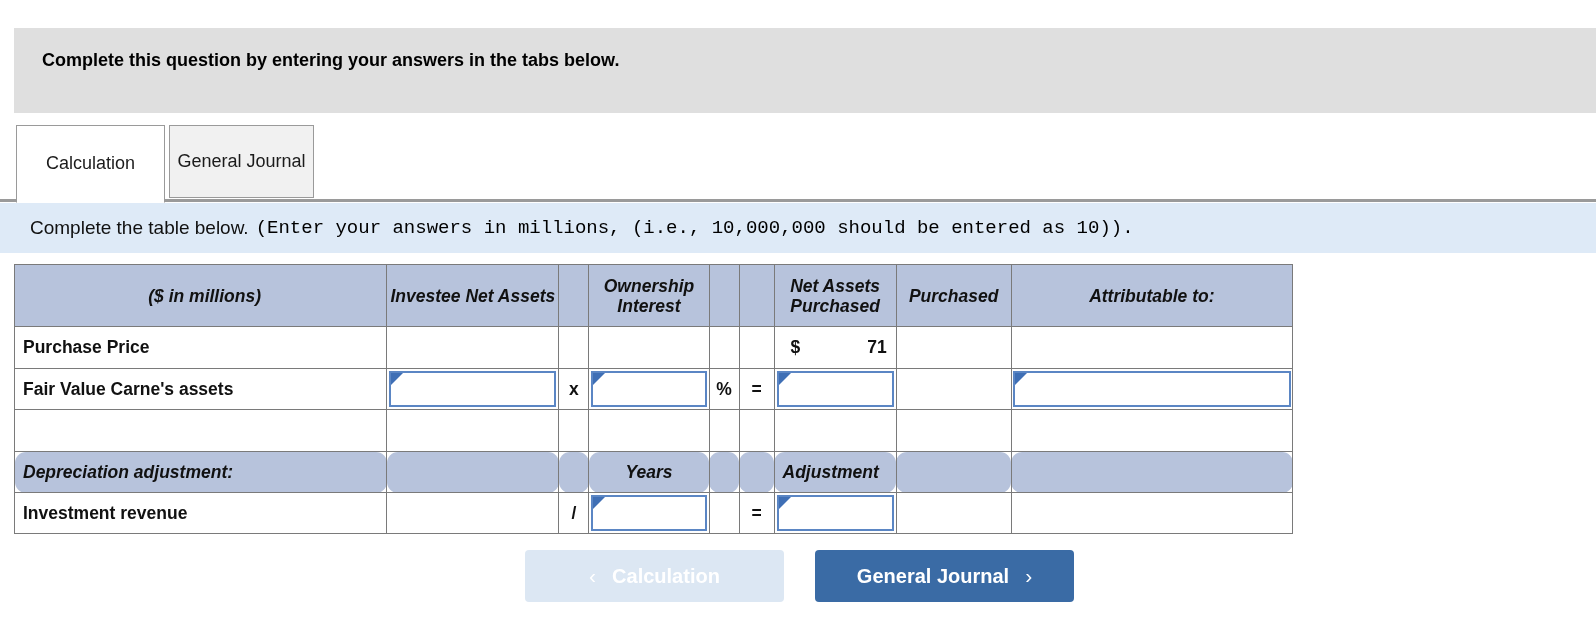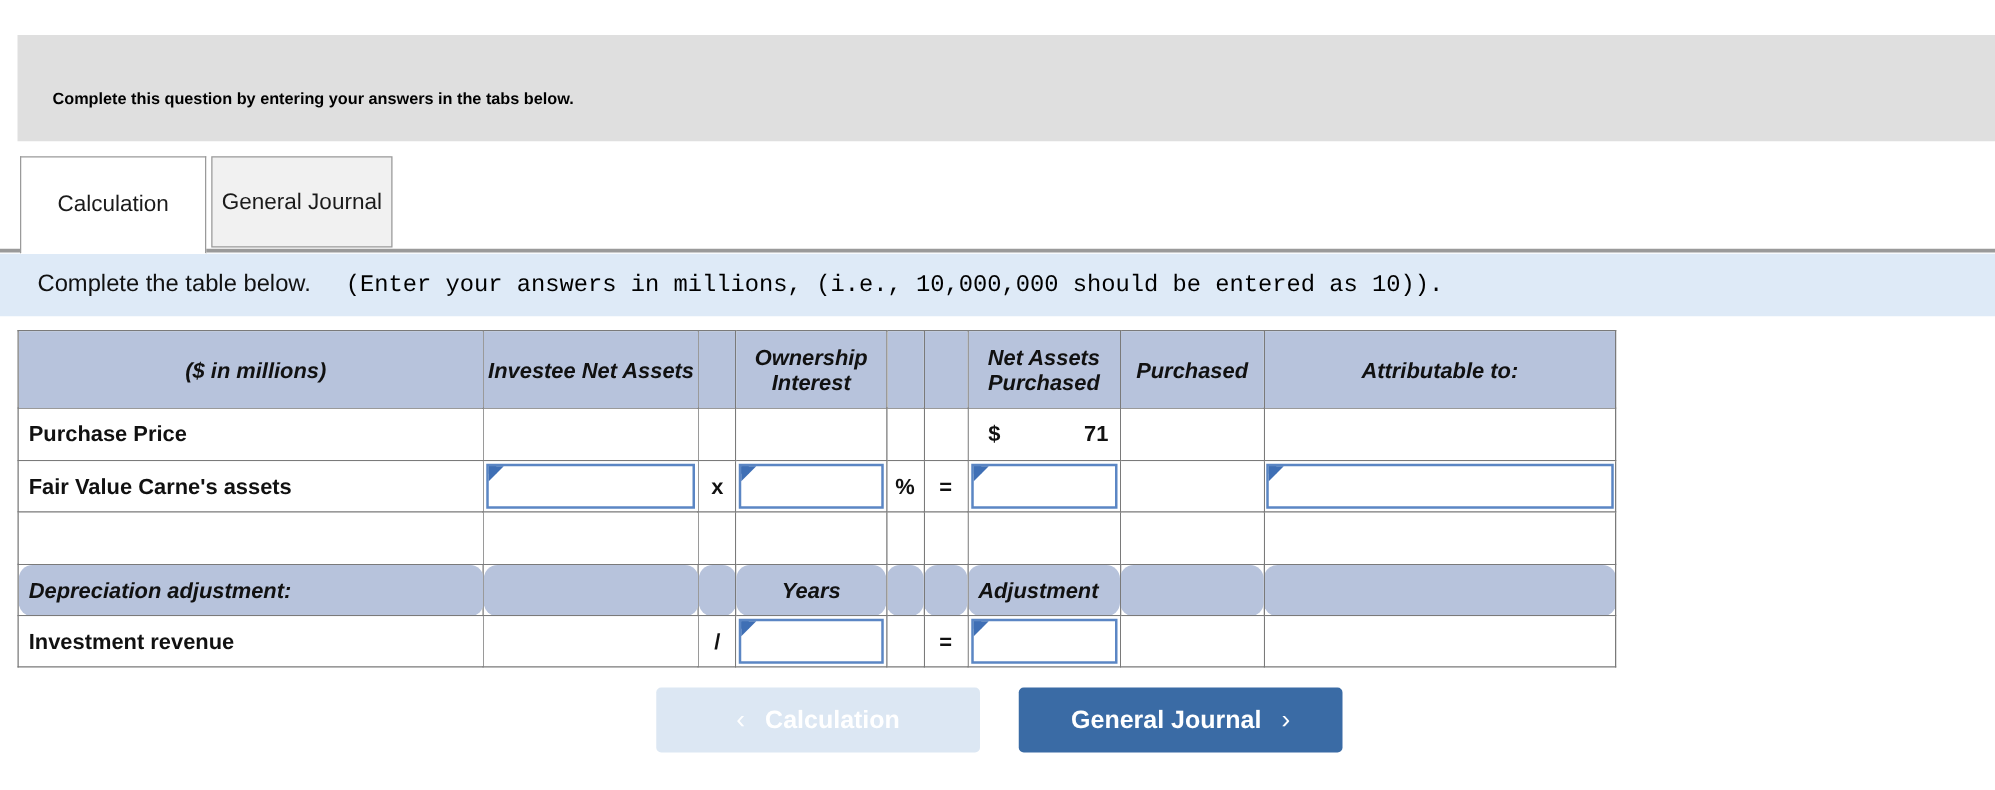--- a/index.html
+++ b/index.html
@@ -21,25 +21,24 @@
     top: 28px;
     width: 1582px;
     height: 85px;
     background: #dfdfdf;
     box-sizing: border-box;
   }
   #question-banner .banner-text {
     position: absolute;
     left: 28px;
     top: 22px;
-    font-size: 13px;
+    font-size: 18px;
     font-weight: bold;
     color: #000000;
     white-space: nowrap;
-    margin-top: 21px;
   }
 
   
   #tab-strip {
     position: absolute;
     left: 0px;
     top: 125px;
     width: 1596px;
     height: 78px;
   }
@@ -82,21 +81,20 @@
   
   #instruction-bar {
     position: absolute;
     left: 0px;
     top: 203px;
     width: 1596px;
     height: 50px;
     background: #deeaf7;
     display: flex;
     align-items: center;
-    gap: 21px;
   }
   #instruction-bar .instr-main {
     margin-left: 30px;
     font-size: 19px;
     color: #111111;
   }
   #instruction-bar .instr-note {
     margin-left: 7px;
     font-size: 19px;
     color: #000000;

